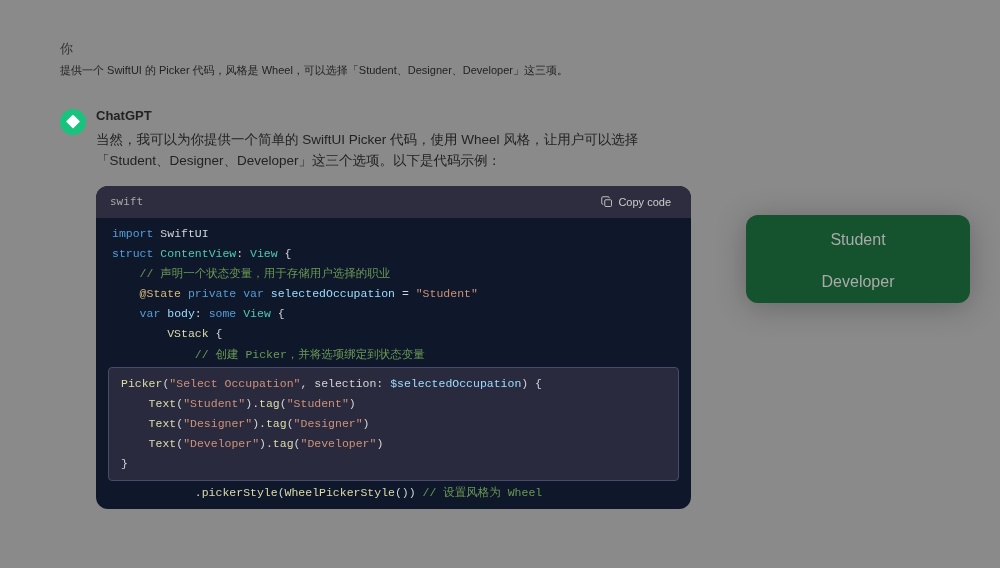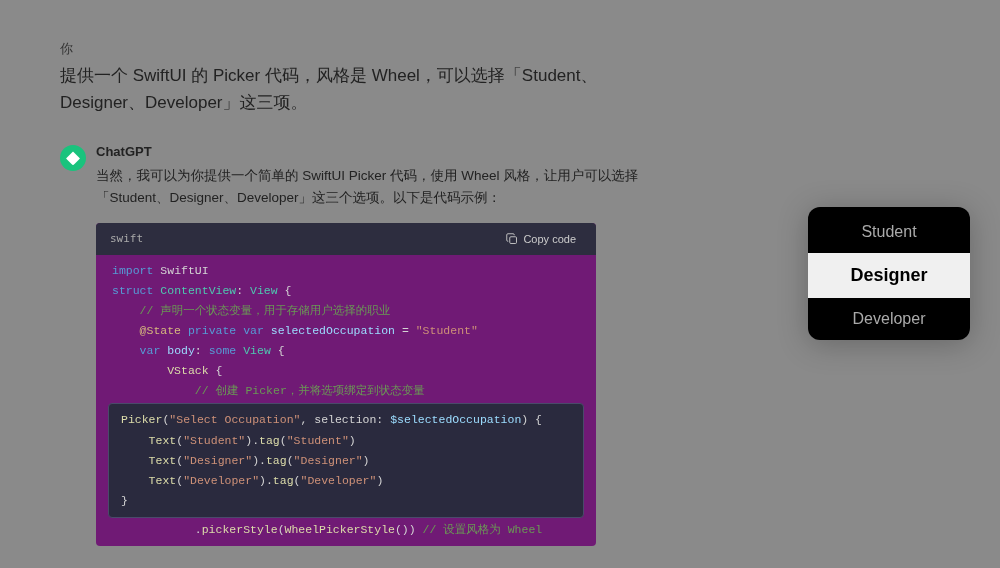--- a/index.html
+++ b/index.html
@@ -22,21 +22,21 @@
     }
 
     .user-message .you-label {
       font-size: 13px;
       color: #333;
       font-weight: 500;
       margin-bottom: 4px;
     }
 
     .user-message .message-text {
-      font-size: 17px;
+      font-size: 11px;
       color: #222;
       line-height: 1.6;
     }
 
     .chatgpt-message {
       display: flex;
       gap: 10px;
     }
 
     .chatgpt-avatar {
@@ -72,24 +72,24 @@
 
     .chatgpt-text {
       font-size: 13.5px;
       color: #222;
       line-height: 1.6;
       margin-bottom: 14px;
     }
 
     
     .code-block {
-      background: #701a75;
-      border-radius: 4px;
+      background: #0f172a;
+      border-radius: 12px;
       overflow: hidden;
-      width: 500px;
+      width: 595px;
     }
 
     .code-header {
       background: #2d2d3f;
       padding: 8px 14px;
       display: flex;
       justify-content: space-between;
       align-items: center;
     }
 
@@ -144,23 +144,23 @@
       border: 1px solid #4a4a6a;
       border-radius: 4px;
       padding: 6px 12px;
       margin: 2px -4px;
     }
 
     
     .wheel-picker {
       position: absolute;
       right: 30px;
-      top: 207px;
-      width: 162px;
-      background: #000000;
+      top: 215px;
+      width: 224px;
+      background: #14532d;
       border-radius: 12px;
       overflow: hidden;
       box-shadow: 0 4px 30px rgba(0,0,0,0.25);
     }
 
     .picker-item {
       padding: 12px 0;
       text-align: center;
       font-size: 16px;
       color: #aaa;
@@ -230,15 +230,14 @@
           </div>
           <span class="line"><span class="plain">            .</span><span class="fn">pickerStyle</span><span class="plain">(</span><span class="fn">WheelPickerStyle</span><span class="plain">()) </span><span class="comment">// 设置风格为 Wheel</span></span>
         </div>
       </div>
     </div>
   </div>
 </div>
 
 <div class="wheel-picker">
   <div class="picker-item">Student</div>
-  <div class="picker-item selected">Designer</div>
   <div class="picker-item">Developer</div>
 </div>
 
 </body></html>

